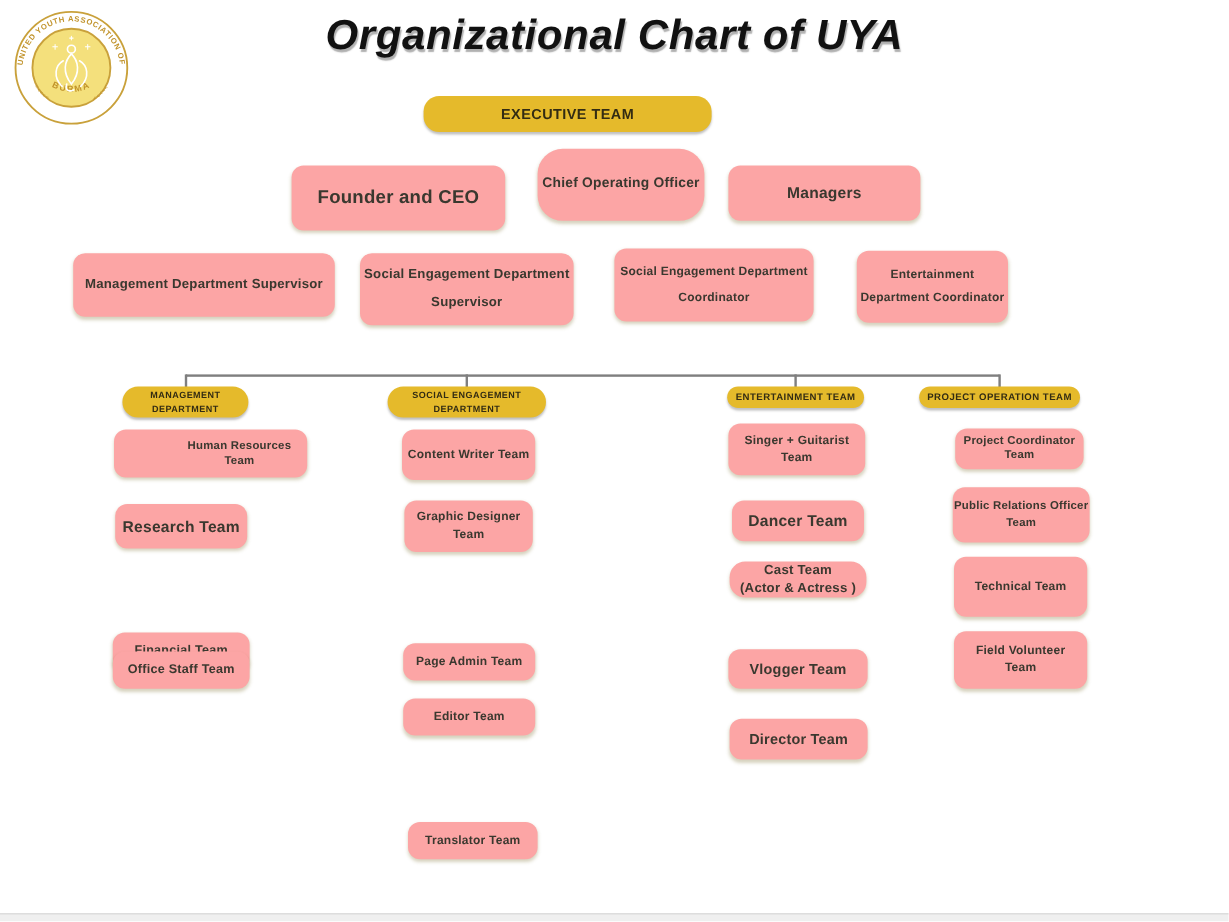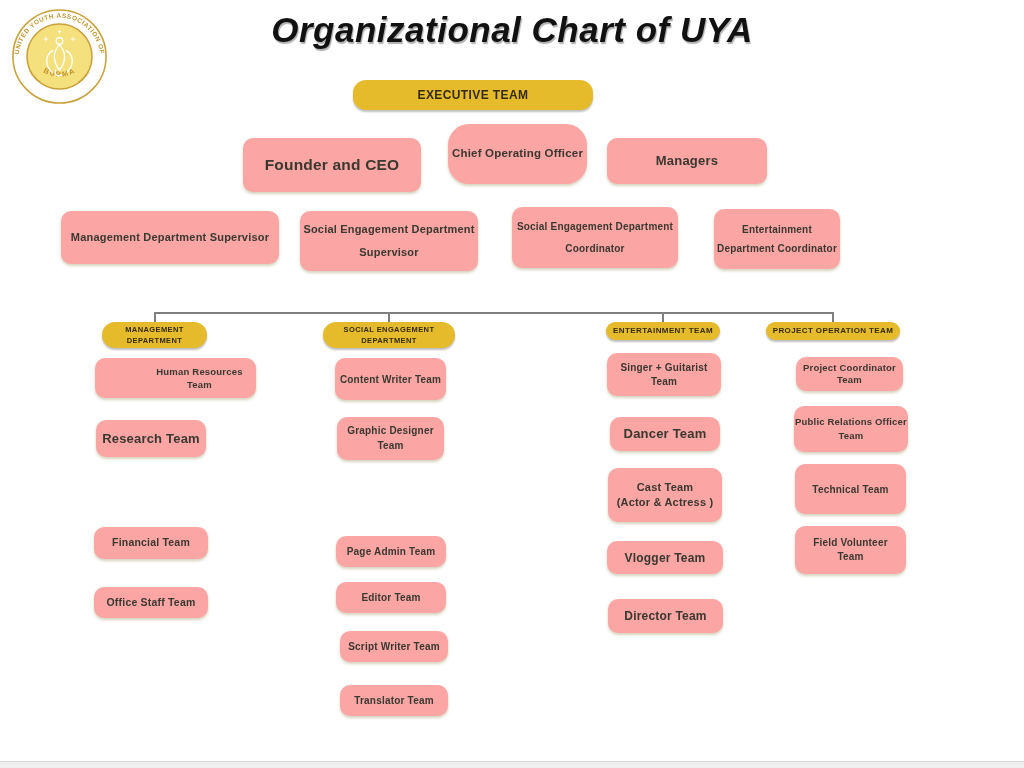--- a/index.html
+++ b/index.html
@@ -101,34 +101,33 @@
 DEPARTMENT</div>
   <div class="box gold hdr" style="left:323px;top:322px;width:132px;height:26px;font-size:7.5px;">SOCIAL ENGAGEMENT
 DEPARTMENT</div>
   <div class="box gold hdr" style="left:606px;top:322px;width:114px;height:18px;font-size:8px;">ENTERTAINMENT TEAM</div>
   <div class="box gold hdr" style="left:766px;top:322px;width:134px;height:18px;font-size:8px;">PROJECT OPERATION TEAM</div>
 
   <div class="box" style="left:95px;top:358px;width:113px;height:40px;font-size:9.5px;line-height:1.4;padding-left:48px;">Human Resources
 Team</div>
   <div class="box" style="left:96px;top:420px;width:110px;height:37px;font-size:13px;">Research Team</div>
   <div class="box" style="left:94px;top:481px;width:114px;height:32px;font-size:10.5px;margin-top:46px;">Financial Team</div>
-  <div class="box" style="left:94px;top:543px;width:114px;height:31px;font-size:10.5px;margin-top:44px;">Office Staff Team</div>
+  <div class="box" style="left:94px;top:543px;width:114px;height:31px;font-size:10.5px;">Office Staff Team</div>
 
   <div class="box" style="left:335px;top:358px;width:111px;height:42px;font-size:10px;">Content Writer Team</div>
   <div class="box" style="left:337px;top:417px;width:107px;height:43px;font-size:10px;line-height:1.45;">Graphic Designer
 Team</div>
   <div class="box" style="left:336px;top:536px;width:110px;height:31px;font-size:10px;">Page Admin Team</div>
   <div class="box" style="left:336px;top:582px;width:110px;height:31px;font-size:10px;">Editor Team</div>
-  <div class="box" style="left:340px;top:631px;width:108px;height:31px;font-size:10px;">Script Writer Team</div>
   <div class="box" style="left:340px;top:685px;width:108px;height:31px;font-size:10px;">Translator Team</div>
 
   <div class="box" style="left:607px;top:353px;width:114px;height:43px;font-size:10px;line-height:1.4;">Singer + Guitarist
 Team</div>
   <div class="box" style="left:610px;top:417px;width:110px;height:34px;font-size:13px;">Dancer Team</div>
-  <div class="box" style="left:608px;top:468px;width:114px;height:54px;font-size:11px;line-height:1.35;">Cast Team
+  <div class="box" style="left:608px;top:468px;width:114px;height:30px;font-size:11px;line-height:1.35;border-radius:13px;">Cast Team
 (Actor &amp; Actress )</div>
   <div class="box" style="left:608px;top:599px;width:115px;height:34px;font-size:12px;">Director Team</div>
   <div class="box" style="left:607px;top:541px;width:116px;height:33px;font-size:12px;">Vlogger Team</div>
 
   <div class="box" style="left:796px;top:357px;width:107px;height:34px;font-size:9.5px;line-height:1.3;">Project Coordinator
 Team</div>
   <div class="box" style="left:794px;top:406px;width:114px;height:46px;font-size:9.5px;line-height:1.5;">Public Relations Officer
 Team</div>
   <div class="box" style="left:795px;top:464px;width:111px;height:50px;font-size:10px;">Technical Team</div>
   <div class="box" style="left:795px;top:526px;width:111px;height:48px;font-size:10px;line-height:1.4;">Field Volunteer

